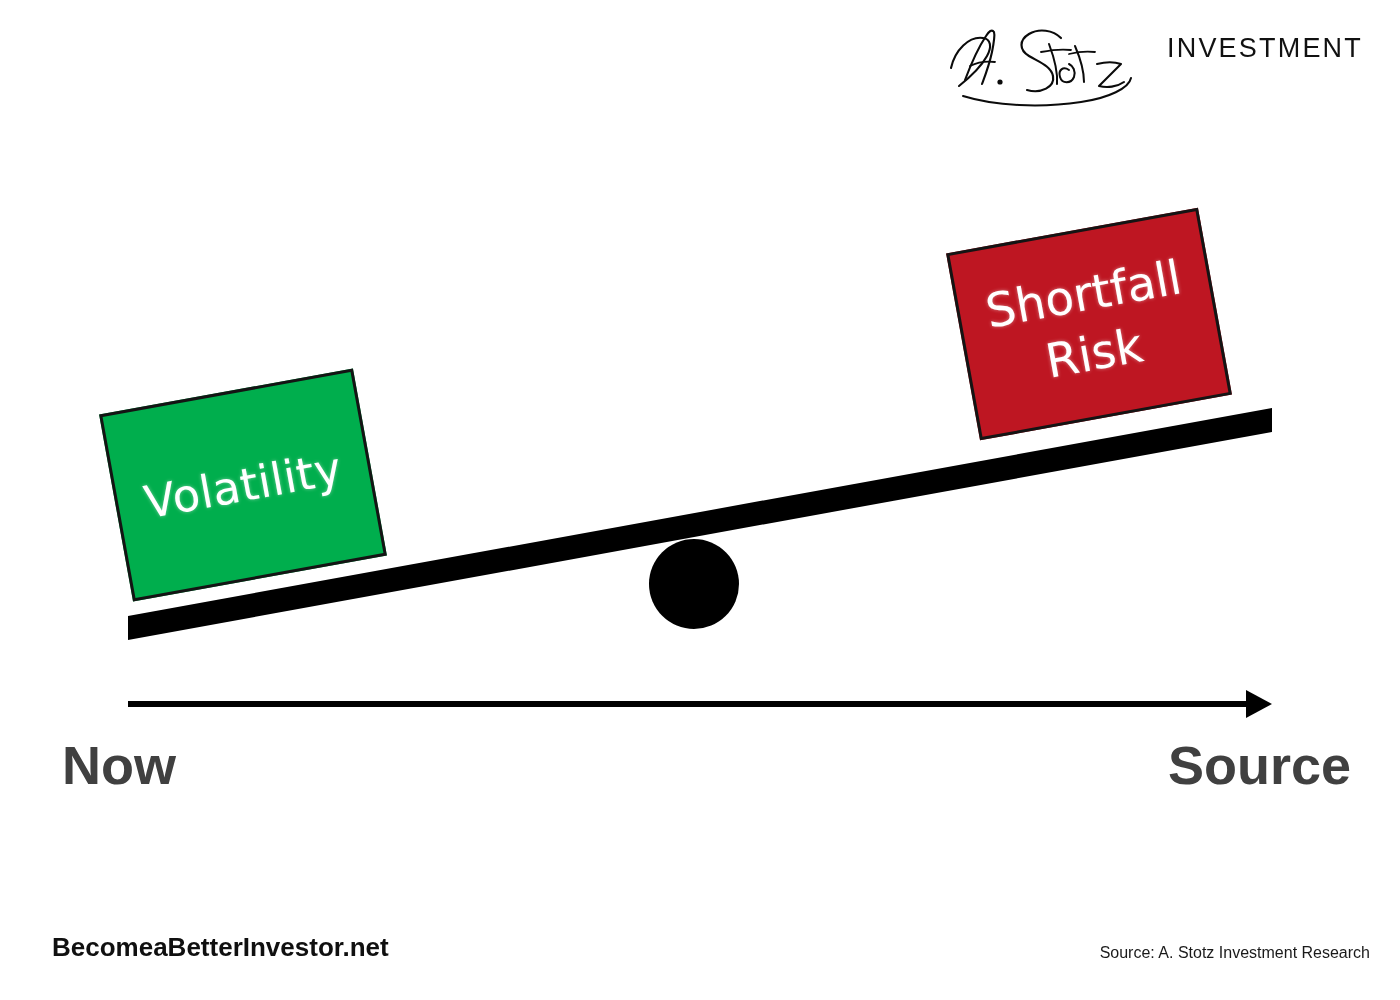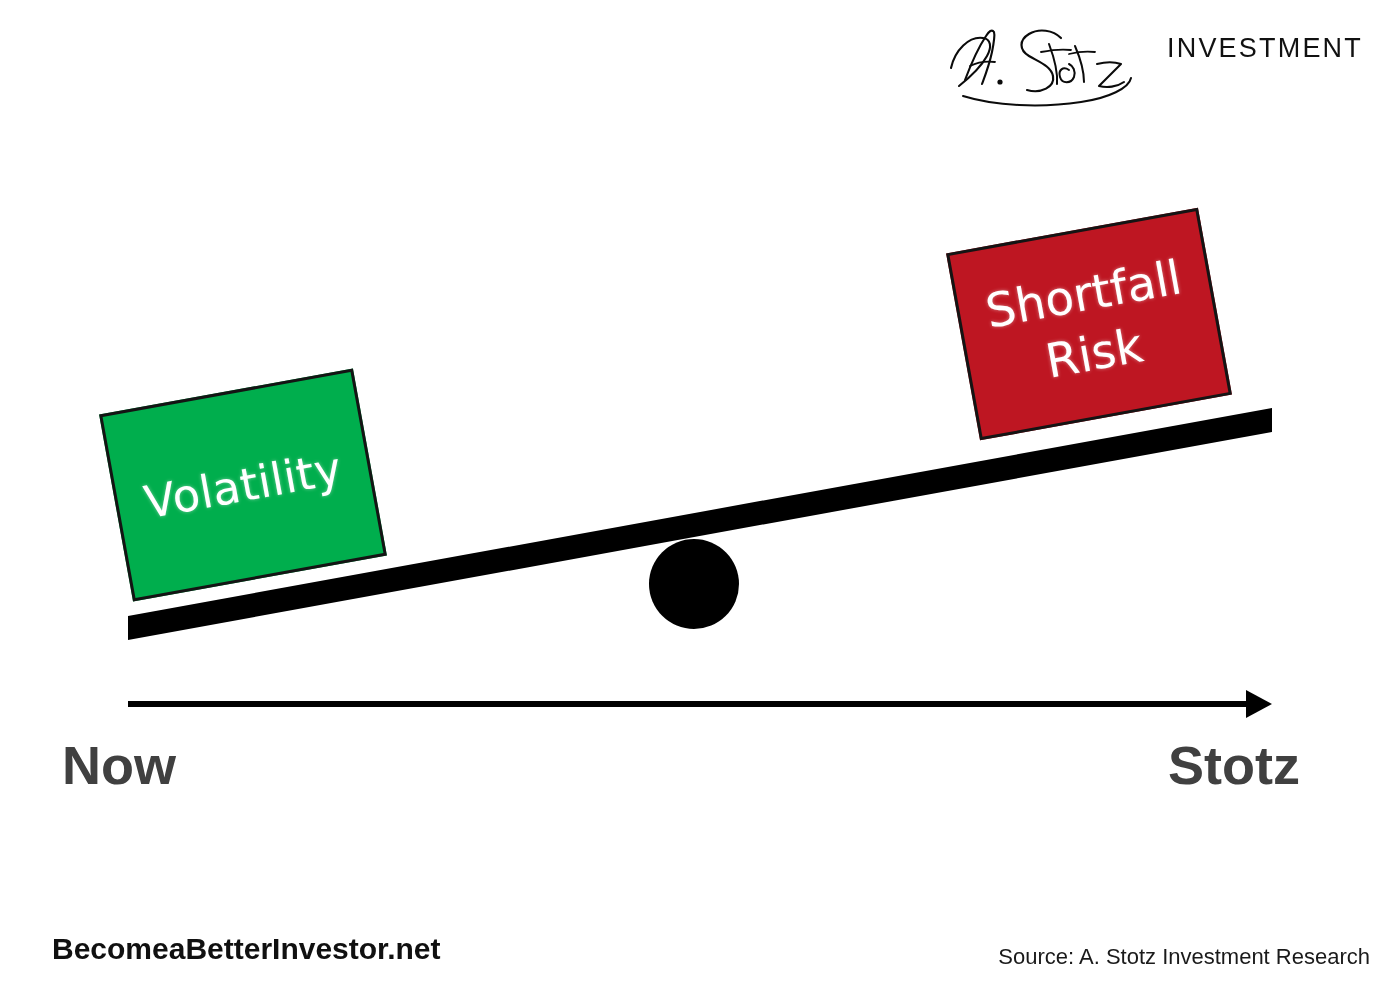--- a/index.html
+++ b/index.html
@@ -110,31 +110,31 @@
   .label-future { left: 1168px; top: 735px; }
 
   
   .footer-site {
     position: absolute;
     left: 52px;
     top: 932px;
     color: #101010;
     font-family: "Liberation Sans", sans-serif;
     font-weight: bold;
-    font-size: 30px;
+    font-size: 26px;
     white-space: nowrap;
   }
   .footer-source {
     position: absolute;
     right: 30px;
     top: 944px;
     color: #1a1a1a;
     font-family: "Liberation Sans", sans-serif;
     font-weight: 400;
-    font-size: 22px;
+    font-size: 16px;
     white-space: nowrap;
   }
 </style>
 </head>
 <body>
 
 <div id="canvas">
 
   <div class="logo-block">
     <svg class="logo-script" viewBox="0 0 215 96" xmlns="http://www.w3.org/2000/svg">
@@ -182,18 +182,18 @@
   </div>
 
   <div class="block block-red">
     <span class="lines">
       <span style="display:block">Shortfall</span>
       <span style="display:block">Risk</span>
     </span>
   </div>
 
   <div class="timeline-label label-now">Now</div>
-  <div class="timeline-label label-future">Stotz</div>
+  <div class="timeline-label label-future">Source</div>
 
   <div class="footer-site">BecomeaBetterInvestor.net</div>
   <div class="footer-source">Source: A. Stotz Investment Research</div>
 
 </div>
 
 </body></html>

